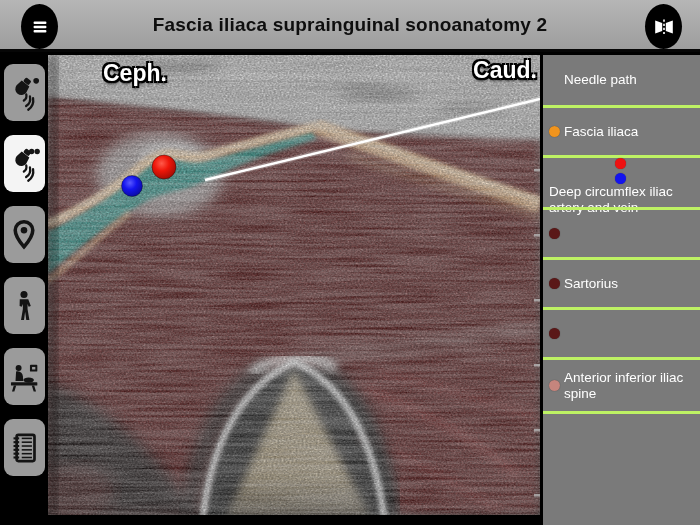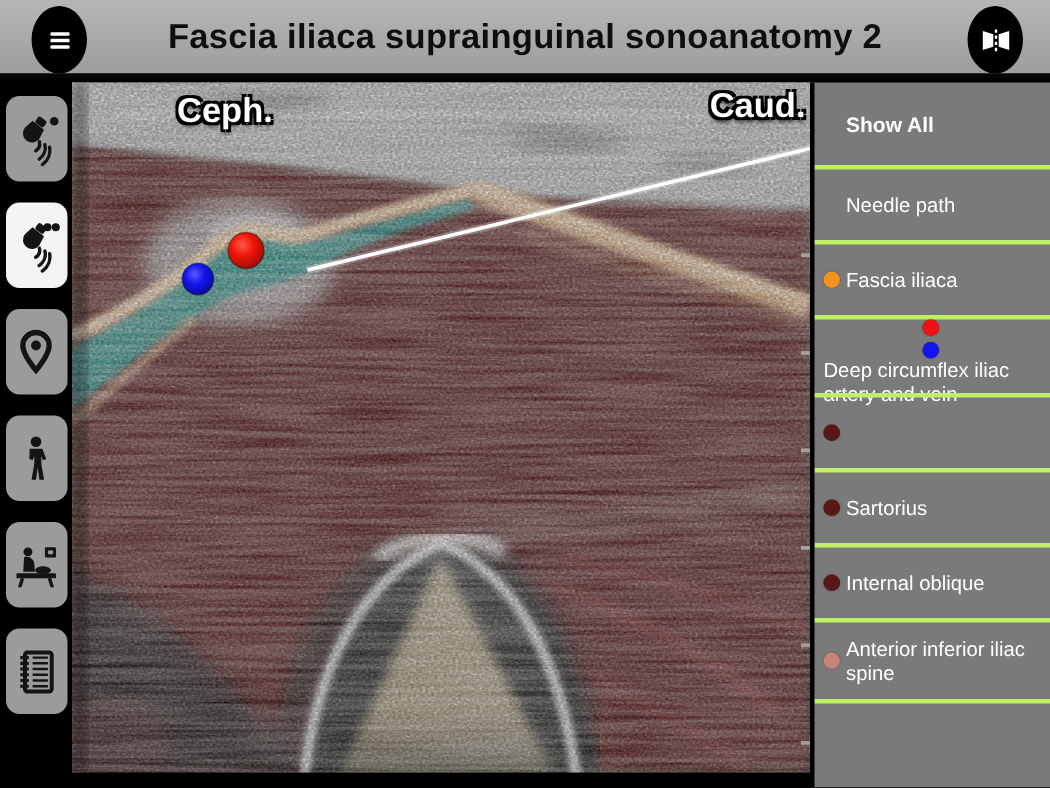--- a/index.html
+++ b/index.html
@@ -3,40 +3,40 @@
 <meta charset="utf-8">
 <style>
   html,body{margin:0;padding:0;background:#000;}
   body{width:700px;height:525px;overflow:hidden;font-family:"Liberation Sans",sans-serif;position:relative;}
   .app{position:absolute;inset:0;width:700px;height:525px;background:#000;}
 
   
   .top-bar{position:absolute;left:0;top:0;width:700px;height:52px;box-sizing:border-box;
     background:linear-gradient(#b6b6b6,#9d9d9d);border-bottom:3px solid #060606;
     display:flex;align-items:center;justify-content:center;}
-  .title{font-size:23px;font-weight:700;color:#0e0e0e;letter-spacing:.2px;}
+  .title{font-size:19px;font-weight:700;color:#0e0e0e;letter-spacing:.2px;}
   .circle-btn{position:absolute;top:4px;width:37px;height:45px;background:#000;border-radius:50%;
     display:flex;align-items:center;justify-content:center;cursor:pointer;}
   .menu-btn{left:21px;}
   .flip-btn{right:18px;}
 
   
   .left-bar{position:absolute;left:0;top:55px;width:48px;height:470px;background:#000;
     display:flex;flex-direction:column;align-items:center;box-sizing:border-box;padding-top:9px;gap:14px;}
   .tool-btn{width:41px;height:57px;flex:0 0 auto;background:#9b9b9b;border-radius:9px;
     display:flex;align-items:center;justify-content:center;cursor:pointer;}
   .tool-btn.active{background:#f4f4f4;}
   .tool-btn svg{width:34px;height:44px;}
 
   
   .img-wrap{position:absolute;left:48px;top:55px;width:492px;height:470px;background:#000;}
   .img-wrap svg.us{position:absolute;left:0;top:0;display:block;}
   .us-label{position:absolute;color:#fff;font-weight:700;font-size:23px;line-height:1;
     text-shadow:-2px -2px 0 #000,2px -2px 0 #000,-2px 2px 0 #000,2px 2px 0 #000,0 3px 3px rgba(0,0,0,.8);}
-  .us-label.lft{left:22px;top:7px;padding-left:48px;}
+  .us-label.lft{left:7px;top:7px;padding-left:48px;}
   .us-label.rgt{right:3px;top:4px;}
 
   
   .right-bar{position:absolute;left:540px;top:55px;width:160px;height:470px;box-sizing:border-box;
     background:#7a7a7a;border-left:3px solid #000;display:flex;flex-direction:column;overflow:hidden;}
   .menu-item{box-sizing:border-box;border-top:3px solid #bef264;display:flex;align-items:center;
     padding:0 4px 0 6px;color:#fff;cursor:pointer;flex:0 0 auto;}
   .menu-item:first-child{border-top:none;}
   .mi-def{height:50px;} .mi-0{height:55px;} .mi-4{height:52px;flex-direction:column;} .mi-8{height:54px;}
   .mi-partial{flex:1 1 auto;min-height:4px;}
@@ -267,24 +267,20 @@
 
       <line x1="492" y1="44" x2="157" y2="125" stroke="#ffffff" stroke-width="5" opacity="0.25"></line>
       <line x1="492" y1="44" x2="157" y2="125" stroke="#ffffff" stroke-width="2.4"></line>
     </svg>
 
     <div class="us-label lft">Ceph.</div>
     <div class="us-label rgt">Caud.</div>
   </div>
 
   <div class="right-bar">
-    <div class="menu-item mi-0">
-      <span class="dots"></span>
-      <span class="label">Show All</span>
-    </div>
     <div class="menu-item mi-def">
       <span class="dots"></span>
       <span class="label">Needle path</span>
     </div>
     <div class="menu-item mi-def">
       <span class="dots">
           <span class="dot" style="background: rgb(240, 148, 30);"></span>
         </span>
       <span class="label">Fascia iliaca</span>
     </div>
@@ -303,21 +299,20 @@
     <div class="menu-item mi-def">
       <span class="dots">
           <span class="dot" style="background: rgb(90, 23, 23);"></span>
         </span>
       <span class="label">Sartorius</span>
     </div>
     <div class="menu-item mi-def">
       <span class="dots">
           <span class="dot" style="background: rgb(90, 23, 23);"></span>
         </span>
-      <span class="label">Internal oblique</span>
     </div>
     <div class="menu-item mi-8">
       <span class="dots">
           <span class="dot" style="background: rgb(197, 133, 125);"></span>
         </span>
       <span class="label">Anterior inferior iliac spine</span>
     </div>
     <div class="menu-item mi-partial"></div>
   </div>
 

